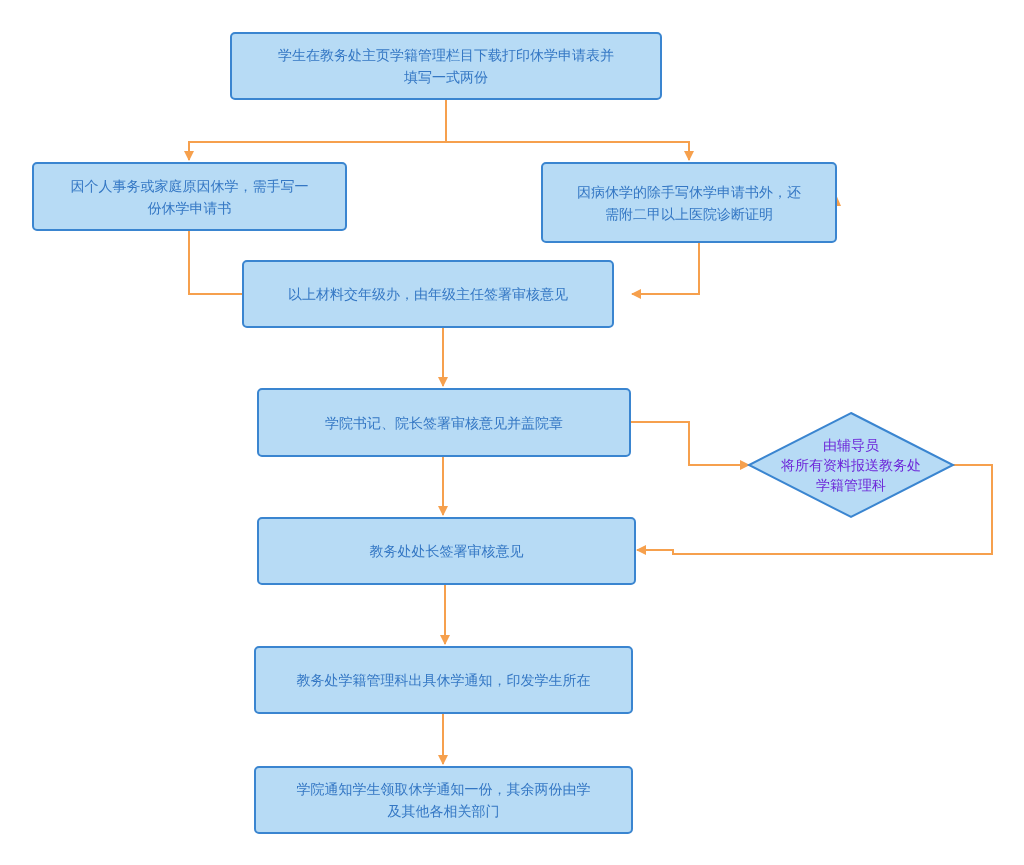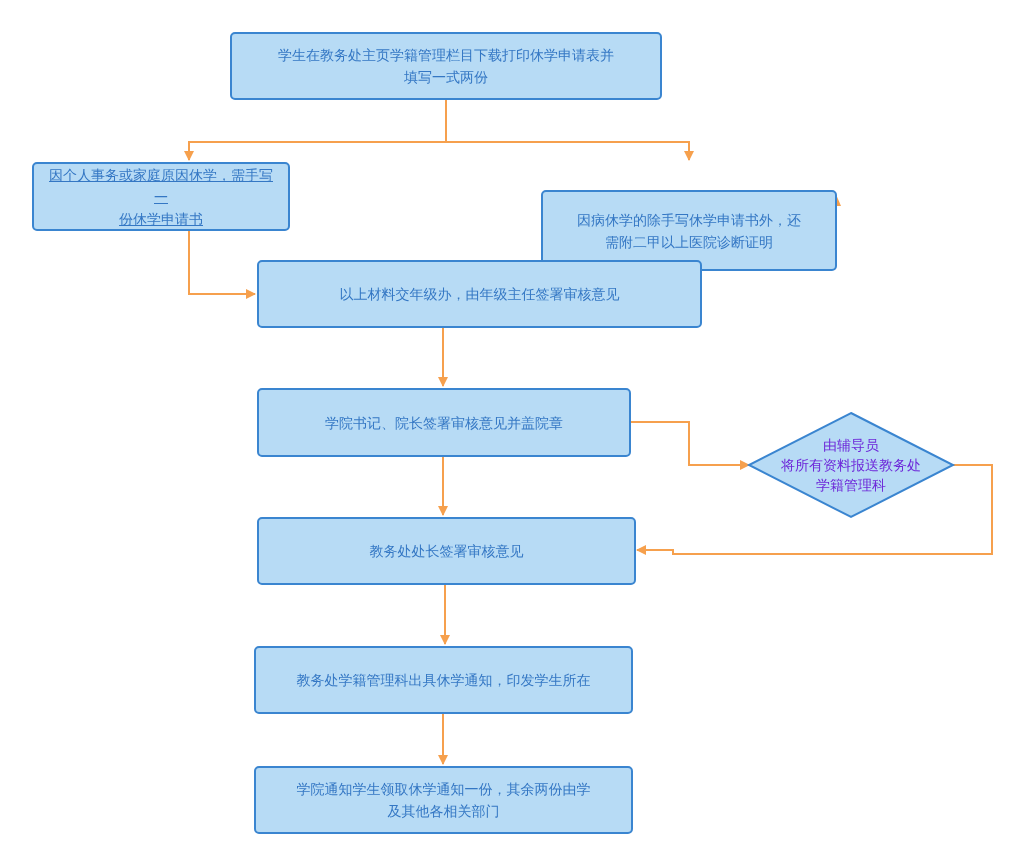--- a/index.html
+++ b/index.html
@@ -43,35 +43,35 @@
     <polygon points="851,413 953,465 851,517 749,465" fill="#b7dbf5" stroke="#3a85d0" stroke-width="2"></polygon>
   </svg>
 
   <div class="node" style="left:230px;top:32px;width:432px;height:68px;">
     <div>
       <span>学生在教务处主页学籍管理栏目下载打印休学申请表并</span>
       <span>填写一式两份</span>
     </div>
   </div>
 
-  <div class="node" style="left:32px;top:162px;width:258px;height:69px;text-decoration:underline;">
+  <div class="node" style="left:32px;top:162px;width:315px;height:69px;">
     <div>
       <span>因个人事务或家庭原因休学，需手写一</span>
       <span>份休学申请书</span>
     </div>
   </div>
 
-  <div class="node" style="left:541px;top:162px;width:296px;height:81px;margin-top:28px;">
+  <div class="node" style="left:541px;top:162px;width:296px;height:81px;">
     <div>
       <span>因病休学的除手写休学申请书外，还</span>
       <span>需附二甲以上医院诊断证明</span>
     </div>
   </div>
 
-  <div class="node" style="left:257px;top:260px;width:445px;height:68px;">
+  <div class="node" style="left:242px;top:260px;width:372px;height:68px;">
     <div>
       <span>以上材料交年级办，由年级主任签署审核意见</span>
     </div>
   </div>
 
   <div class="node" style="left:257px;top:388px;width:374px;height:69px;">
     <div>
       <span>学院书记、院长签署审核意见并盖院章</span>
     </div>
   </div>

